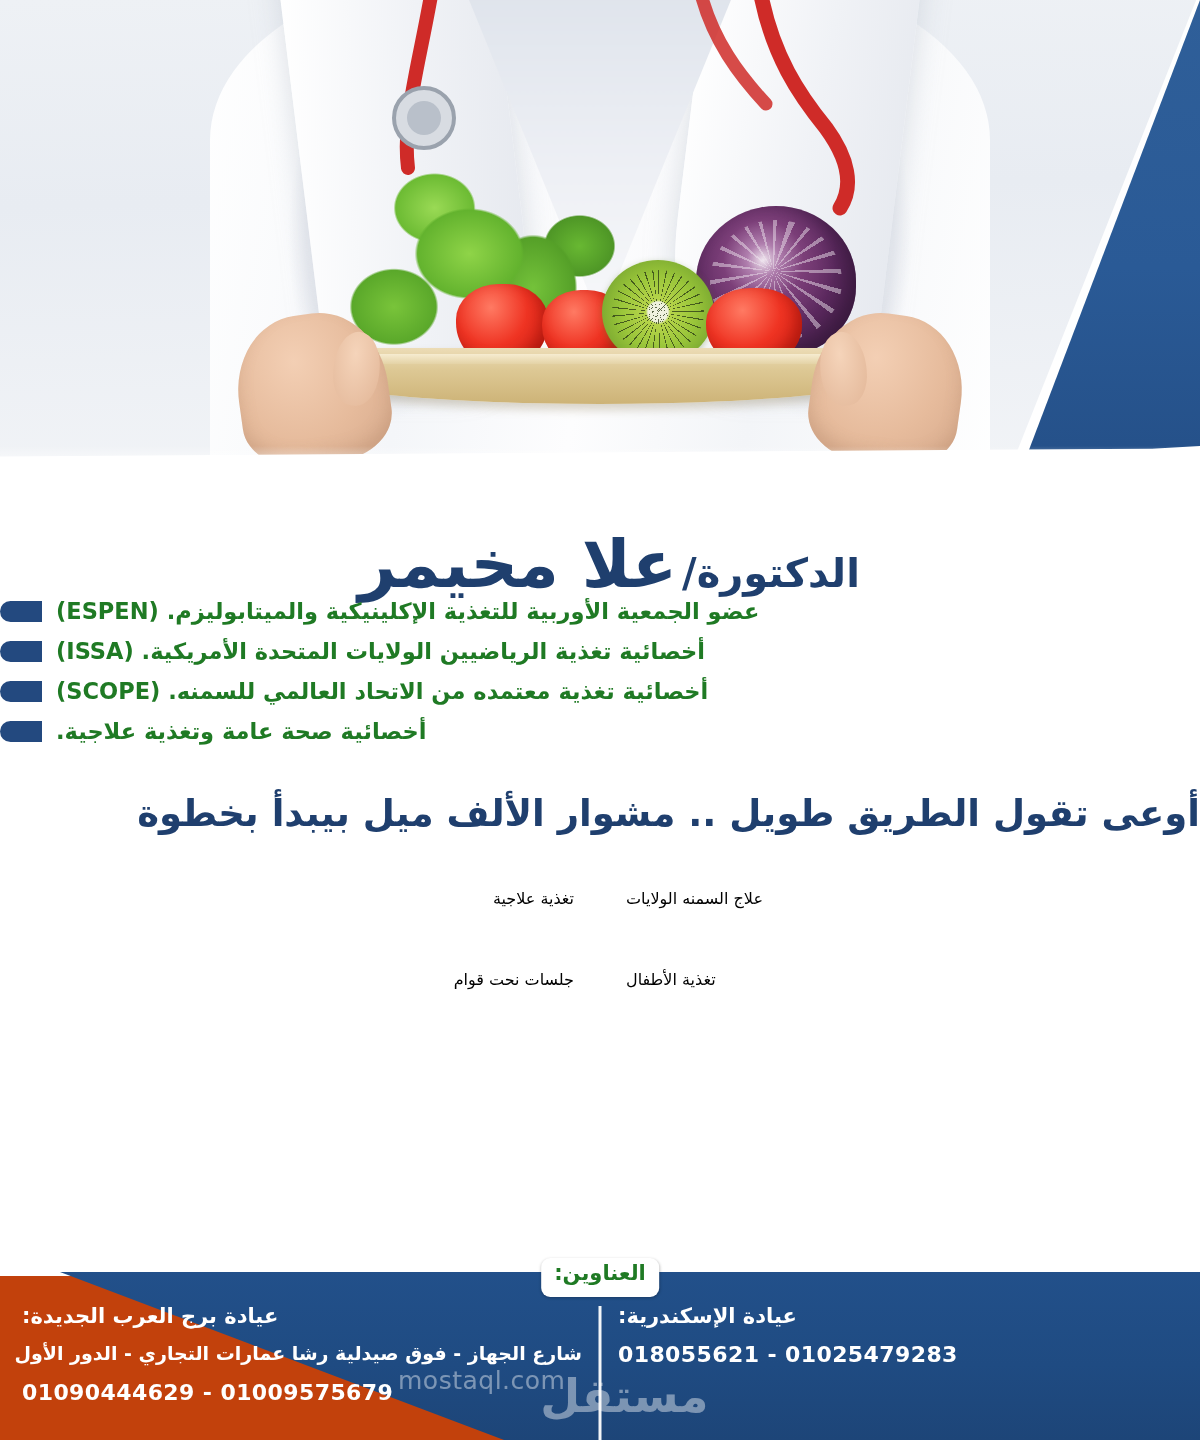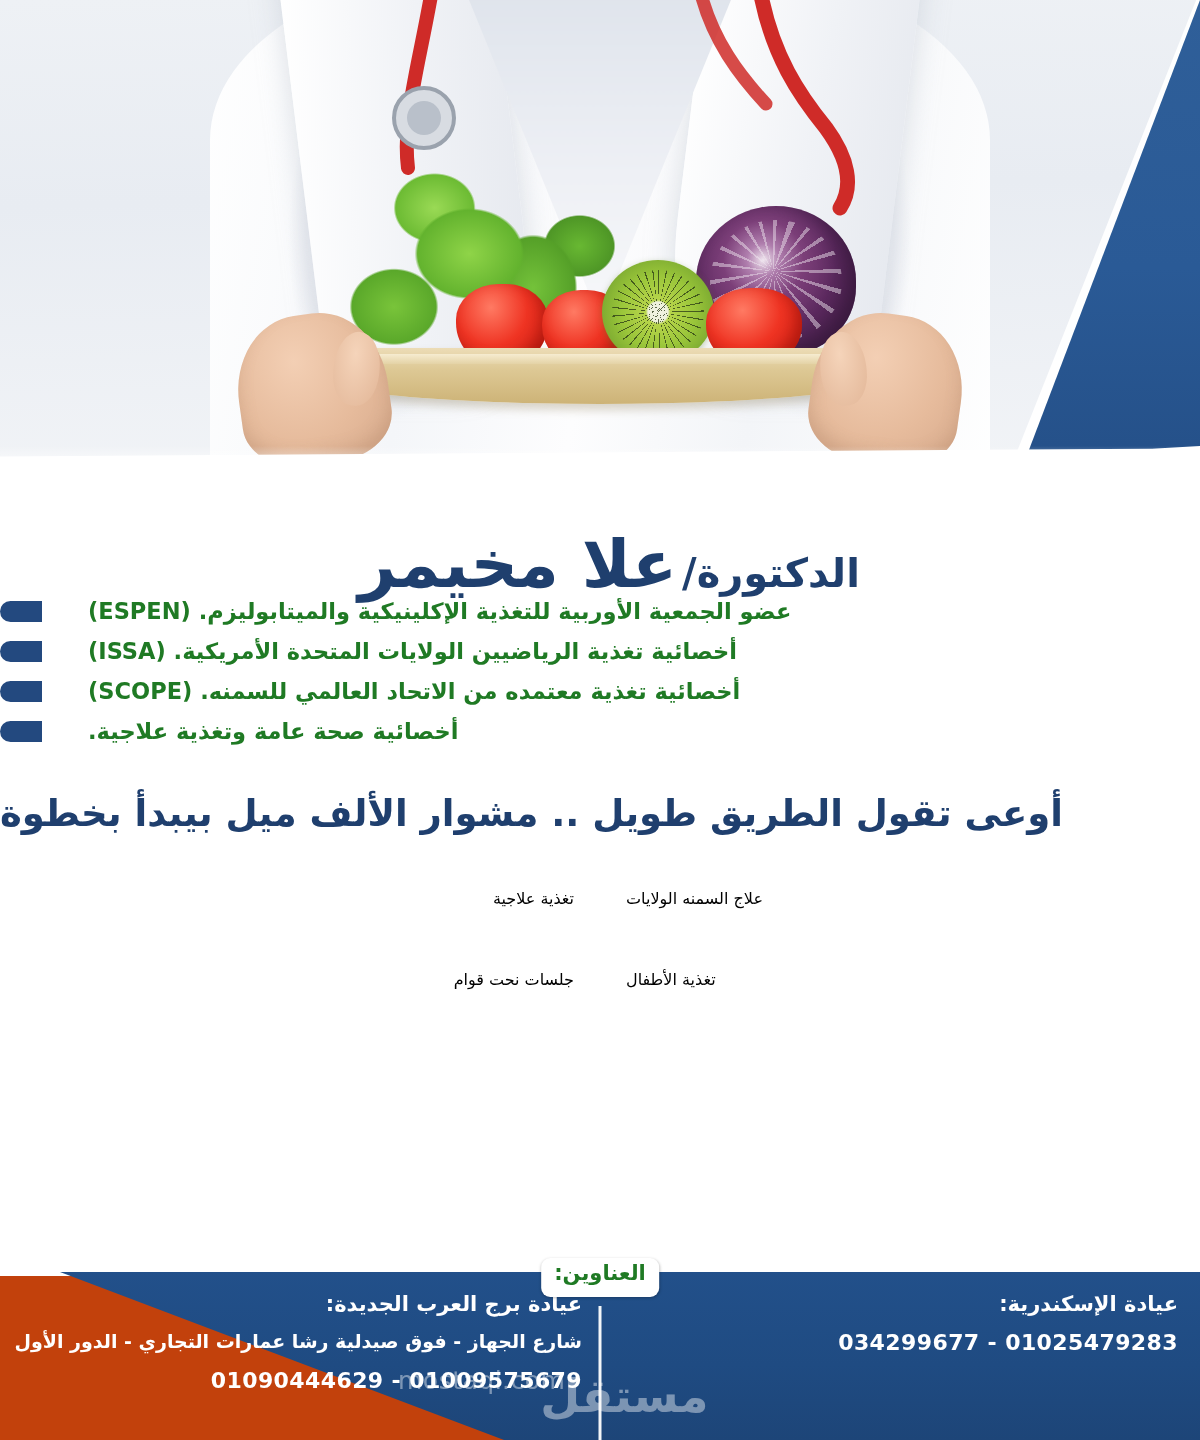--- a/index.html
+++ b/index.html
@@ -183,41 +183,41 @@
 
   .creds-wrap{
     width:1200px;
     padding-right:0;
     display:flex; flex-direction:column; gap:14px;
     align-items:flex-end;
   }
   .cred-item2{
     display:flex; flex-direction:row; align-items:center;
     margin-right:0;
-    gap:32px;
   }
   .cred-item2 .txt{
     font-size:22.5px; font-weight:bold; color:#1f7a24; white-space:nowrap;
     direction:rtl;
   }
   .cred-item2 .pill{
     width:42px; height:21px; background:#23497f;
     border-radius:11px 0 0 11px;
     margin-right:14px;
     flex:0 0 auto;
   }
 
   
   .slogan{
     margin-top:48px;
-    text-align:left;
+    text-align:right;
     font-size:37px; font-weight:bold;
     color:#1f3f6e;
     white-space:nowrap;
     direction:rtl;
+    margin-left:32px;
   }
 
   
   .services{
     margin-top:54px;
     display:grid;
     grid-template-columns:1fr 1fr;
     row-gap:62px;
   }
   .svc-cell-right{
@@ -247,22 +247,22 @@
     box-shadow:0 1px 3px rgba(0,0,0,.25);
     z-index:4;
   }
   .divider{
     position:absolute; left:50%; top:34px; transform:translateX(-50%);
     width:3px; height:134px; background:#ffffff; opacity:.95;
     z-index:3;
   }
 
   .clinic{
-    position:absolute; top:20px; width:560px;
-    color:#ffffff; direction:rtl; text-align:right;
+    position:absolute; top:32px; width:560px;
+    color:#ffffff; direction:rtl; text-align:left;
     z-index:2;
   }
   .clinic.alex{ right:22px; }
   .clinic.borg{ left:22px; }
   .clinic .cname{
     font-size:21px; font-weight:bold; margin-bottom:14px; white-space:nowrap;
   }
   .clinic .caddr{
     font-size:19px; font-weight:bold; margin-bottom:16px; white-space:nowrap;
   }
@@ -380,21 +380,21 @@
   </div>
 
   <div class="footer-shape"></div>
   <div class="footer-inner">
 
     <div class="addr-badge">العناوين:</div>
     <div class="divider"></div>
 
     <div class="clinic alex">
       <div class="cname">عيادة الإسكندرية:</div>
-      <div class="cphone">034299677 - 01025479283</div>
+      <div class="cphone">018055621 - 01025479283</div>
     </div>
 
     <div class="clinic borg">
       <div class="cname">عيادة برج العرب الجديدة:</div>
       <div class="caddr">شارع الجهاز - فوق صيدلية رشا عمارات التجاري - الدور الأول</div>
       <div class="cphone">01090444629 - 01009575679</div>
     </div>
 
     <div class="watermark">
       <div class="wm-mark">مستقل</div>

